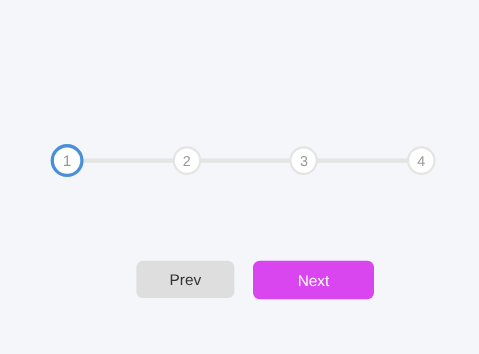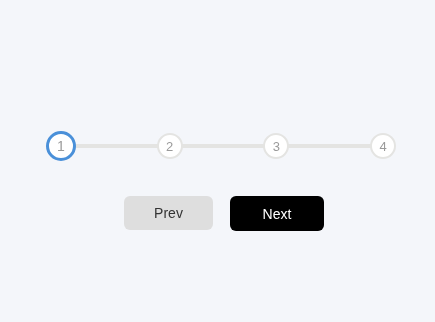--- a/index.html
+++ b/index.html
@@ -86,34 +86,35 @@
     border: none;
     border-radius: 6px;
     font-family: "Liberation Sans", sans-serif;
     font-size: 14px;
     line-height: 1;
     padding: 0;
     cursor: pointer;
     display: flex;
     align-items: center;
     justify-content: center;
+    margin-top: 41px;
   }
 
   .btn-prev {
     width: 89px;
     height: 34px;
     background: #dedede;
     color: #333333;
     margin-right: 17px;
   }
 
   .btn-next {
-    width: 94px;
+    width: 110px;
     height: 35px;
-    background: #000000;
+    background: #d946ef;
     color: #ffffff;
   }
 </style>
 </head>
 <body>
 
 <div id="wizard">
 
   <div class="stepper">
 

